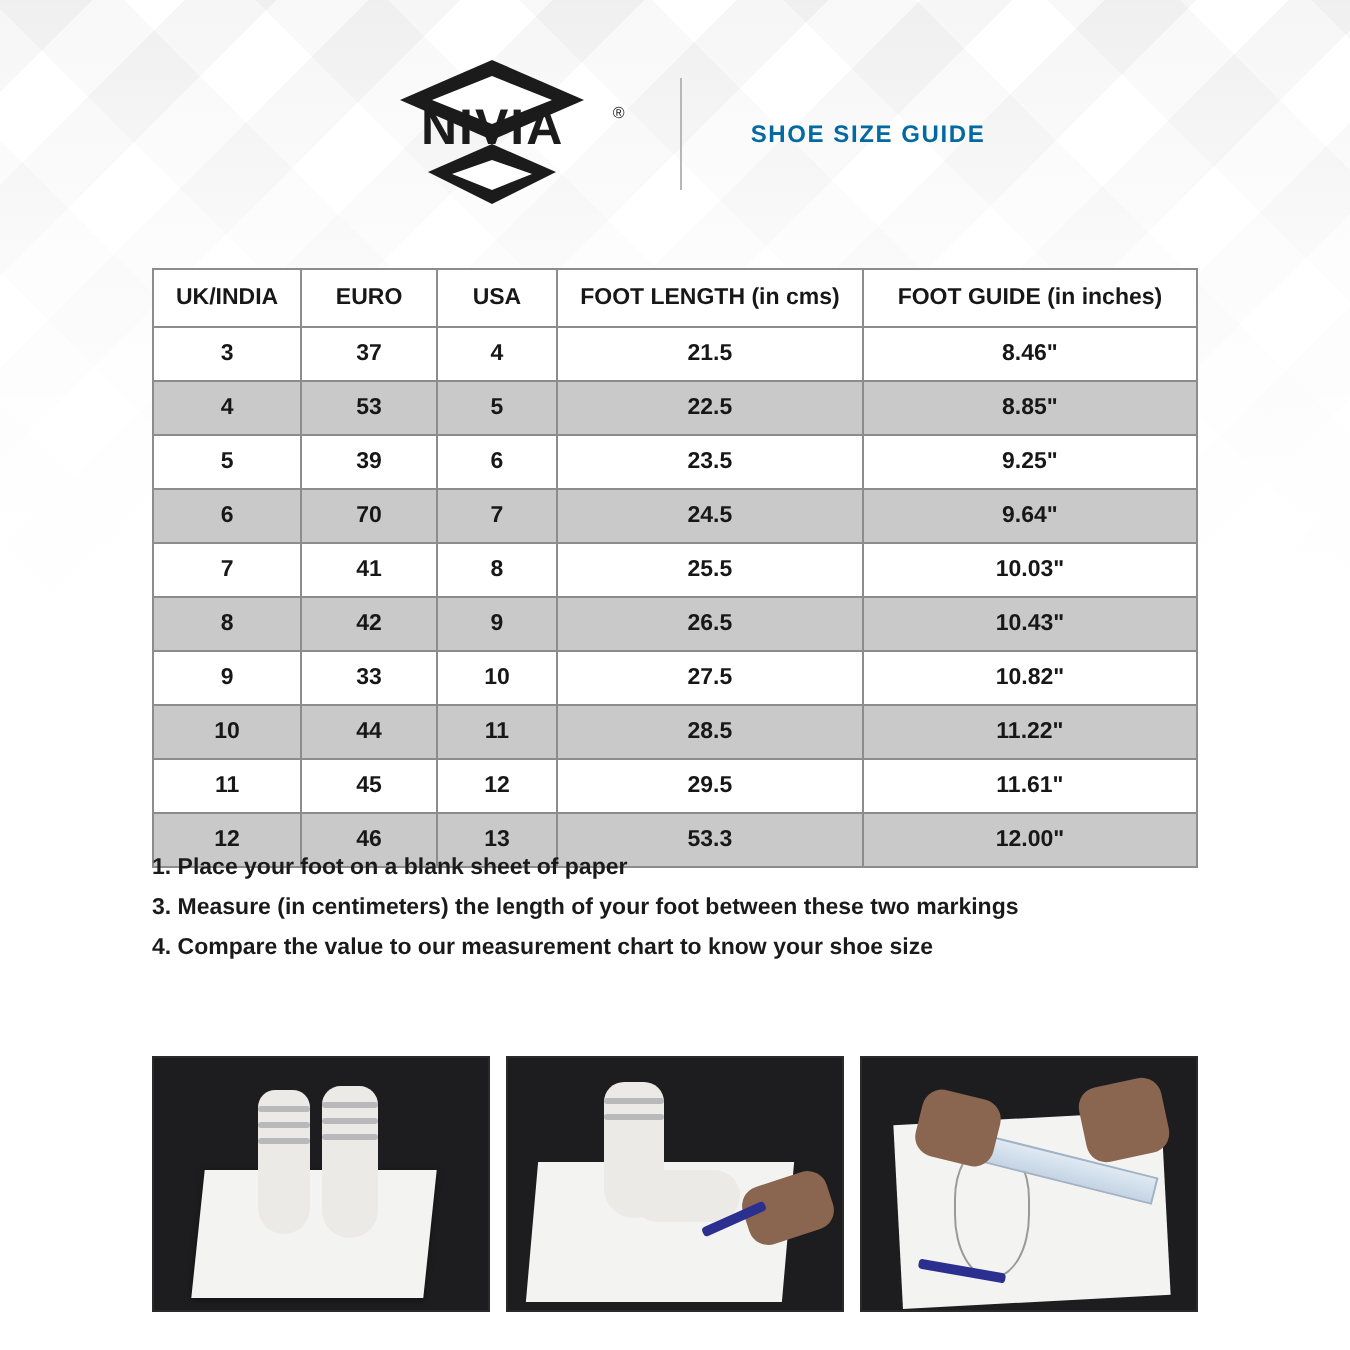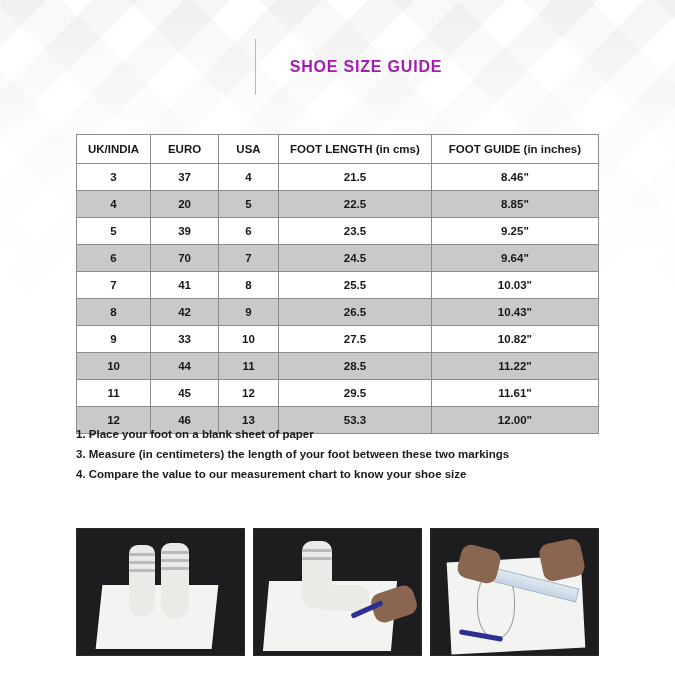--- a/index.html
+++ b/index.html
@@ -80,24 +80,24 @@
     font-size: 8px;
     color: #1b1b1b;
   }
   .divider {
     width: 1px;
     height: 56px;
     background: #b7b7b7;
     margin: 0 26px 0 22px;
   }
   .header-title {
-    font-size: 16px;
+    font-size: 12px;
     font-weight: bold;
     letter-spacing: 0.8px;
-    color: #a21caf;
+    color: #0369a1;
   }
 
   
   .table-wrap {
     position: absolute;
     top: 134px;
     left: 76px;
     width: 523px;
   }
   table.size-table {
@@ -229,20 +229,30 @@
 <body>
 
 <div class="page">
   <div class="bg-pattern"></div>
   <div class="bg-fade"></div>
 
   <div class="content">
 
     <div class="header">
       <div class="brand">
+        <div class="brand-mark">
+          <svg width="128" height="78" viewBox="0 0 128 78">
+            <polygon points="64,2 110,22 64,42 18,22" fill="#1b1b1b"></polygon>
+            <polygon points="64,10 94,22 64,34 34,22" fill="#ffffff"></polygon>
+            <polygon points="64,44 96,58 64,74 32,58" fill="#1b1b1b"></polygon>
+            <polygon points="64,52 84,59 64,67 44,59" fill="#ffffff"></polygon>
+          </svg>
+          <div class="brand-name">NIVIA</div>
+          <div class="brand-tm">®</div>
+        </div>
         <div class="divider"></div>
         <div class="header-title">SHOE SIZE GUIDE</div>
       </div>
     </div>
 
     <div class="table-wrap">
       <table class="size-table">
         <colgroup>
           <col class="c1">
             <col class="c2">
@@ -262,21 +272,21 @@
         <tbody>
           <tr class="odd">
             <td>3</td>
             <td>37</td>
             <td>4</td>
             <td>21.5</td>
             <td>8.46"</td>
           </tr>
           <tr class="even">
             <td>4</td>
-            <td>20</td>
+            <td>53</td>
             <td>5</td>
             <td>22.5</td>
             <td>8.85"</td>
           </tr>
           <tr class="odd">
             <td>5</td>
             <td>39</td>
             <td>6</td>
             <td>23.5</td>
             <td>9.25"</td>

